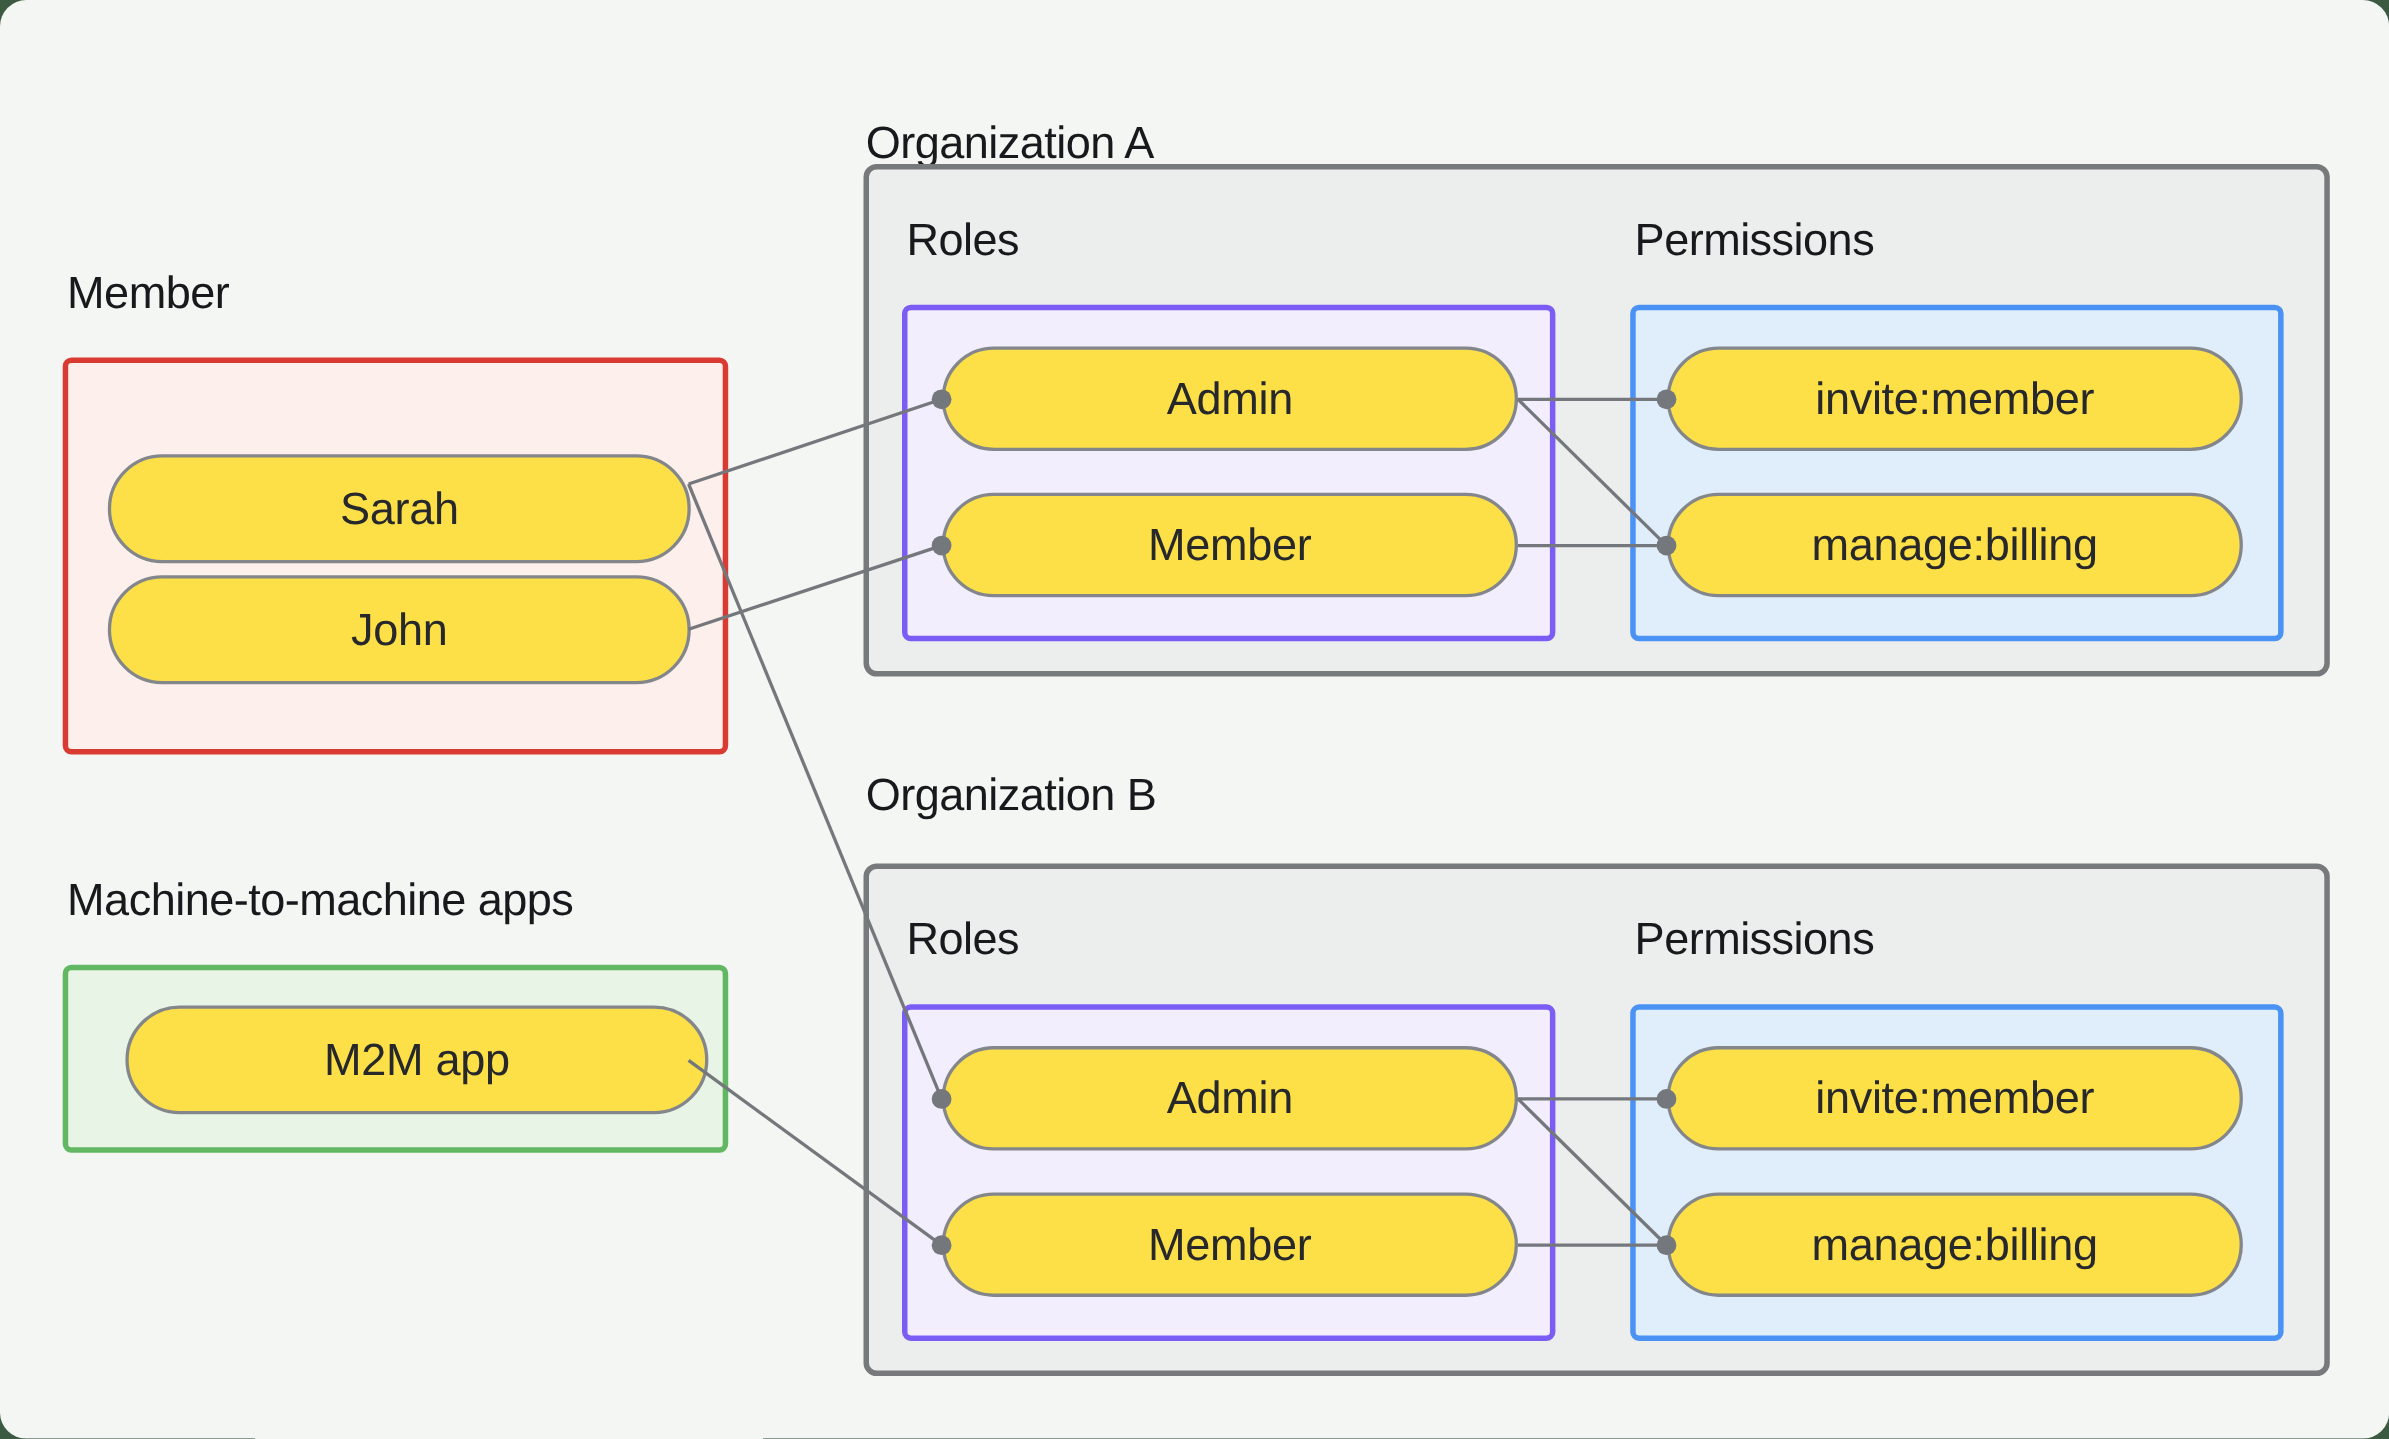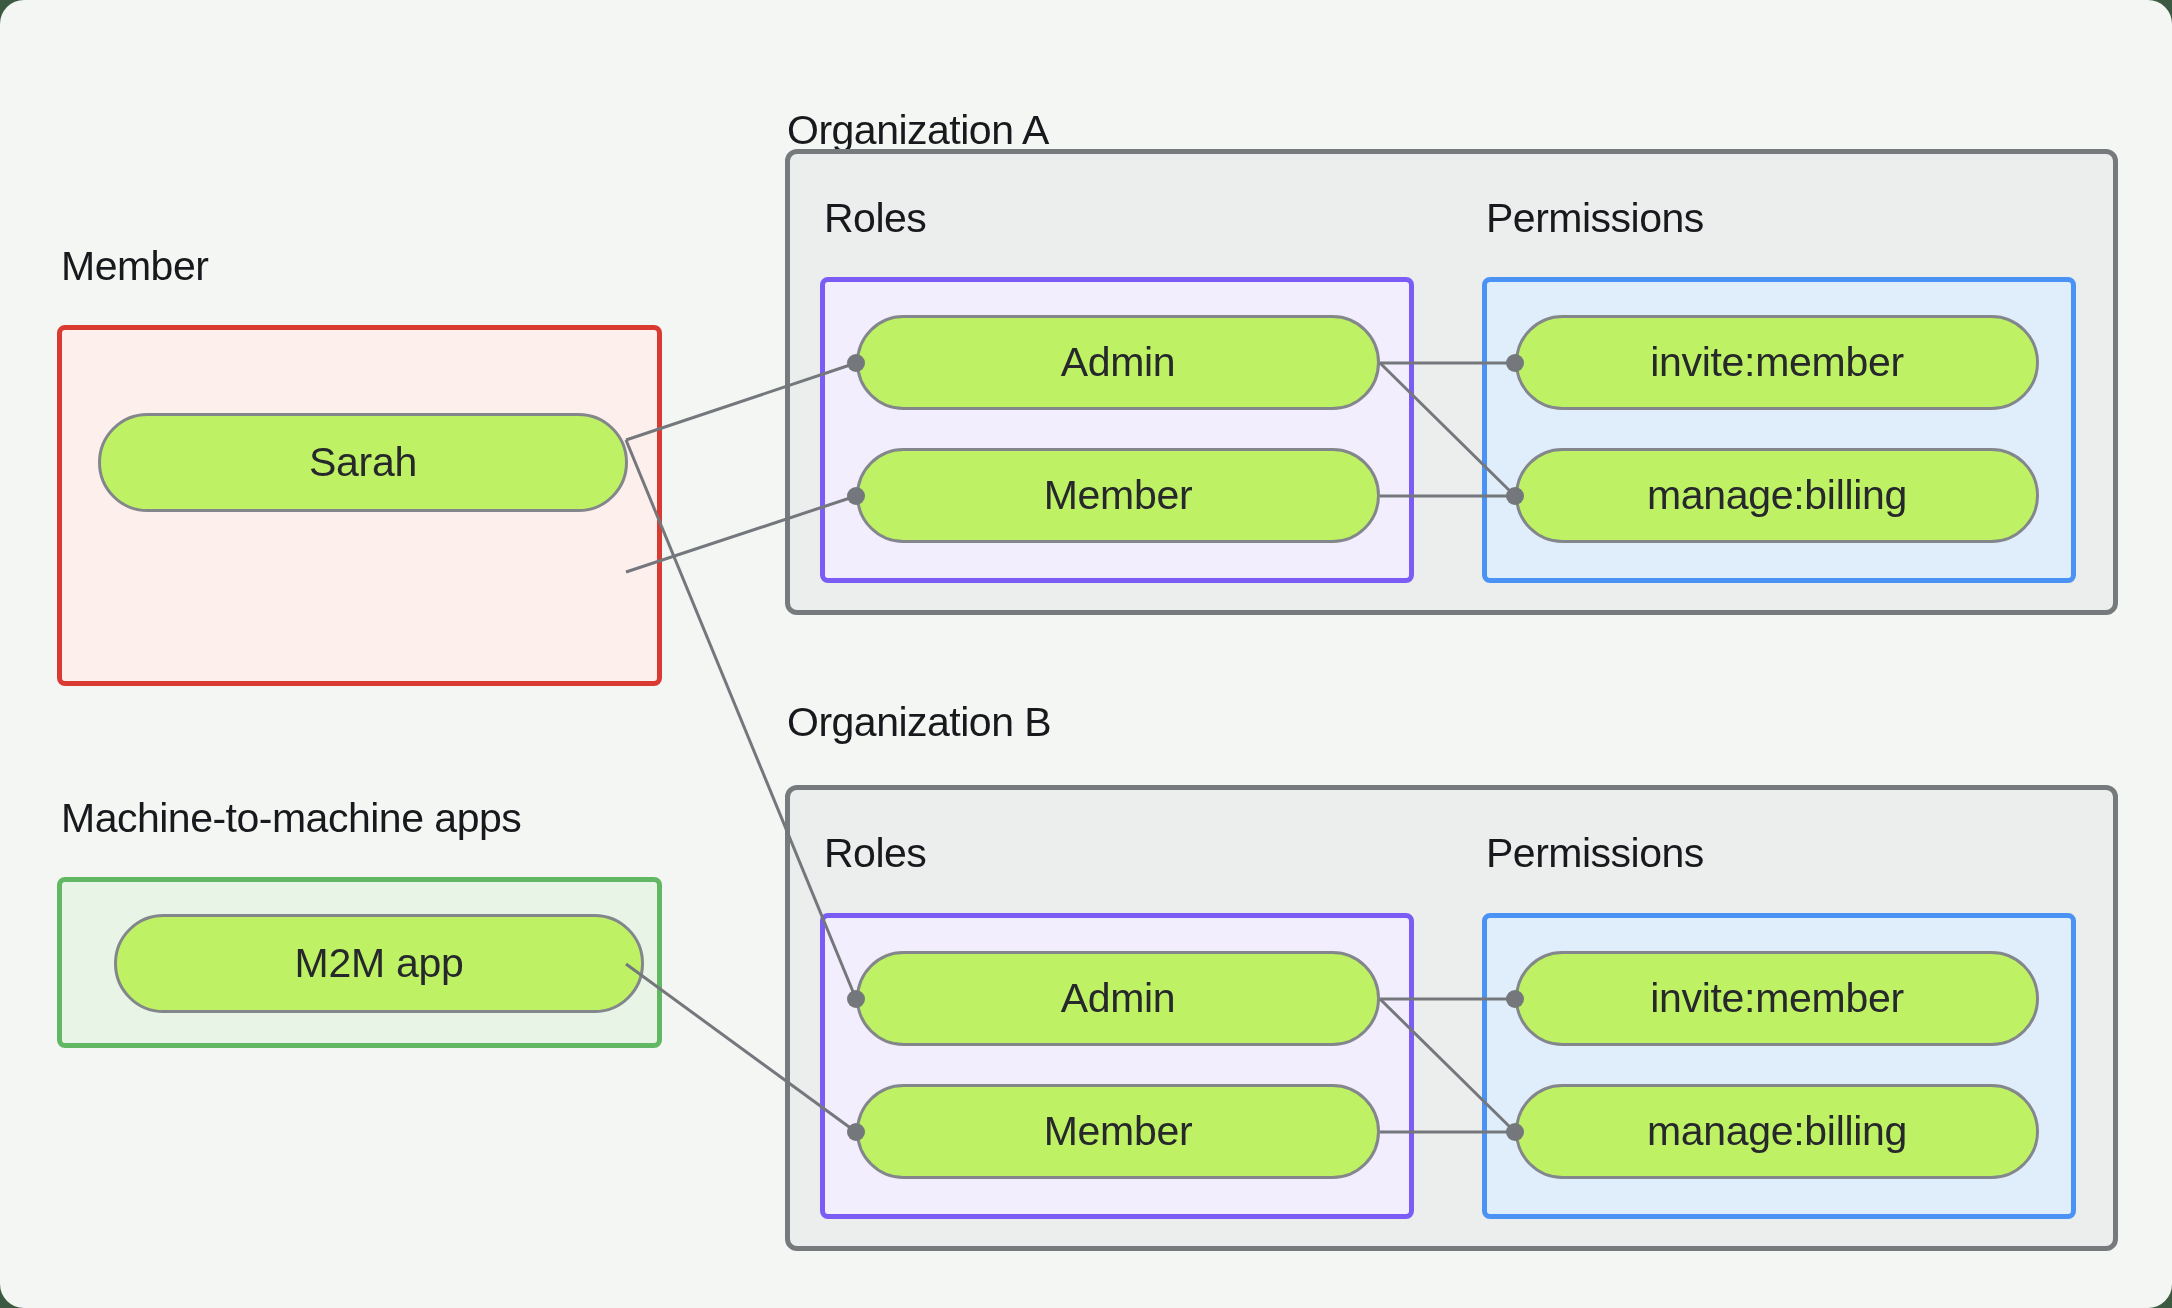--- a/index.html
+++ b/index.html
@@ -52,21 +52,21 @@
     border-radius: 8px;
   }
   .m2m-box {
     background: #e8f5e6;
     border: 5px solid #62b763;
     border-radius: 8px;
   }
   .pill {
     position: absolute;
     box-sizing: border-box;
-    background: #bef264;
+    background: #fde047;
     border: 3px solid #83868a;
     border-radius: 60px;
     display: flex;
     align-items: center;
     justify-content: center;
     font-size: 41px;
     color: #26282b;
     letter-spacing: -0.3px;
     white-space: nowrap;
   }
@@ -81,20 +81,23 @@
 
 <div class="frame">
   <div class="canvas">
 
     <div class="section-label" style="left:61px; top:246px;">Member</div>
 
     <div class="abs users-box" style="left:57px; top:325px; width:605px; height:361px;"></div>
 
     <div class="pill" style="left:98px; top:413px; width:530px; height:99px;align-items:center;">
       <span>Sarah</span>
+    </div>
+    <div class="pill" style="left:98px; top:523px; width:530px; height:99px;">
+      <span>John</span>
     </div>
 
     <div class="section-label" style="left:61px; top:798px;">Machine-to-machine apps</div>
 
     <div class="abs m2m-box" style="left:57px; top:877px; width:605px; height:171px;"></div>
 
     <div class="pill" style="left:114px; top:914px; width:530px; height:99px;">
       <span>M2M app</span>
     </div>
 

